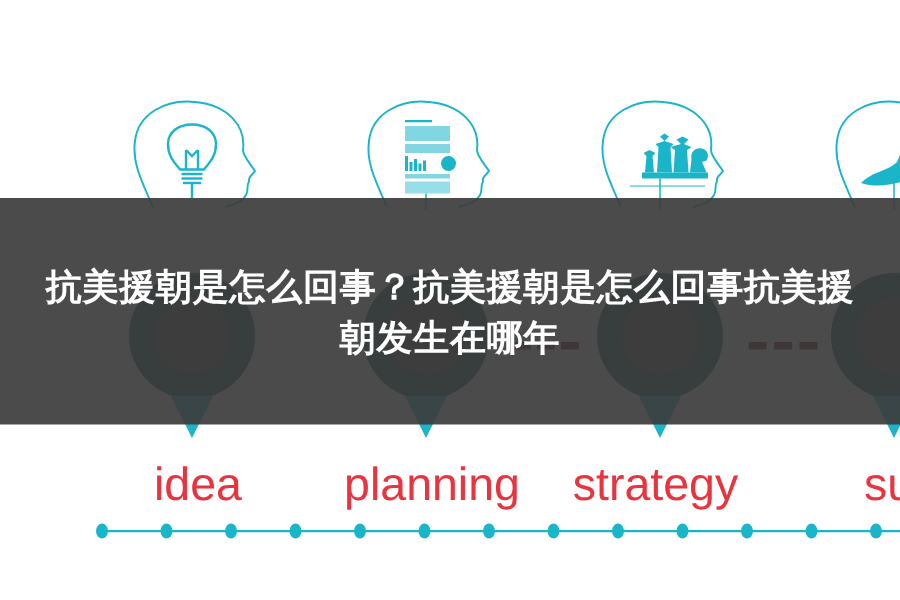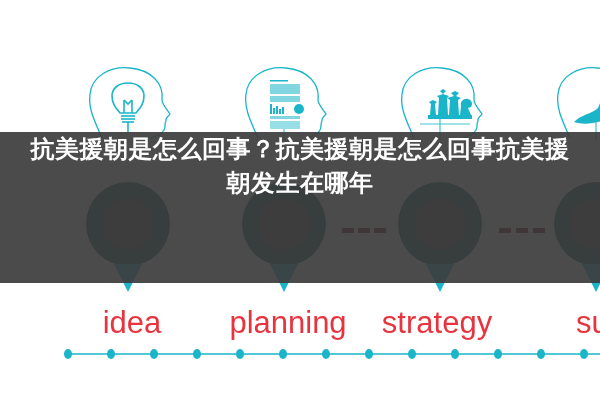--- a/index.html
+++ b/index.html
@@ -1,21 +1,21 @@
 <!DOCTYPE html>
 <html><head>
 <meta charset="utf-8">
 <style>
   html,body{margin:0;padding:0;}
   body{width:600px;height:400px;overflow:hidden;background:#ffffff;position:relative;font-family:"DejaVu Sans",sans-serif;}
   .stage{position:absolute;left:0;top:0;width:600px;height:400px;}
   .graphic{position:absolute;left:0;top:0;width:600px;height:400px;}
   .labels{position:absolute;left:0;top:0;width:600px;height:400px;}
   .step-label{position:absolute;top:303px;font-family:"Liberation Sans",sans-serif;font-size:31px;font-weight:300;color:#e8343f;letter-spacing:0px;white-space:nowrap;transform:translateX(-50%);line-height:40px;}
-  .overlay{position:absolute;left:0;top:132px;width:600px;height:151px;background:rgba(60,60,60,0.92);display:flex;justify-content:center;}
+  .overlay{position:absolute;left:0;top:132px;width:600px;height:151px;background:rgba(60,60,60,0.92);display:flex;align-items:center;justify-content:center;}
   .headline{color:#ffffff;font-family:"DejaVu Sans",sans-serif;font-weight:bold;font-size:24px;line-height:34px;text-align:center;width:540px;letter-spacing:0.5px;}
 </style>
 </head>
 <body>
 
 <div class="stage">
 
   <svg class="graphic" width="600" height="400" viewBox="0 0 600 400">
 
     <g fill="none" stroke="#1bb5c9" stroke-width="1.3">

